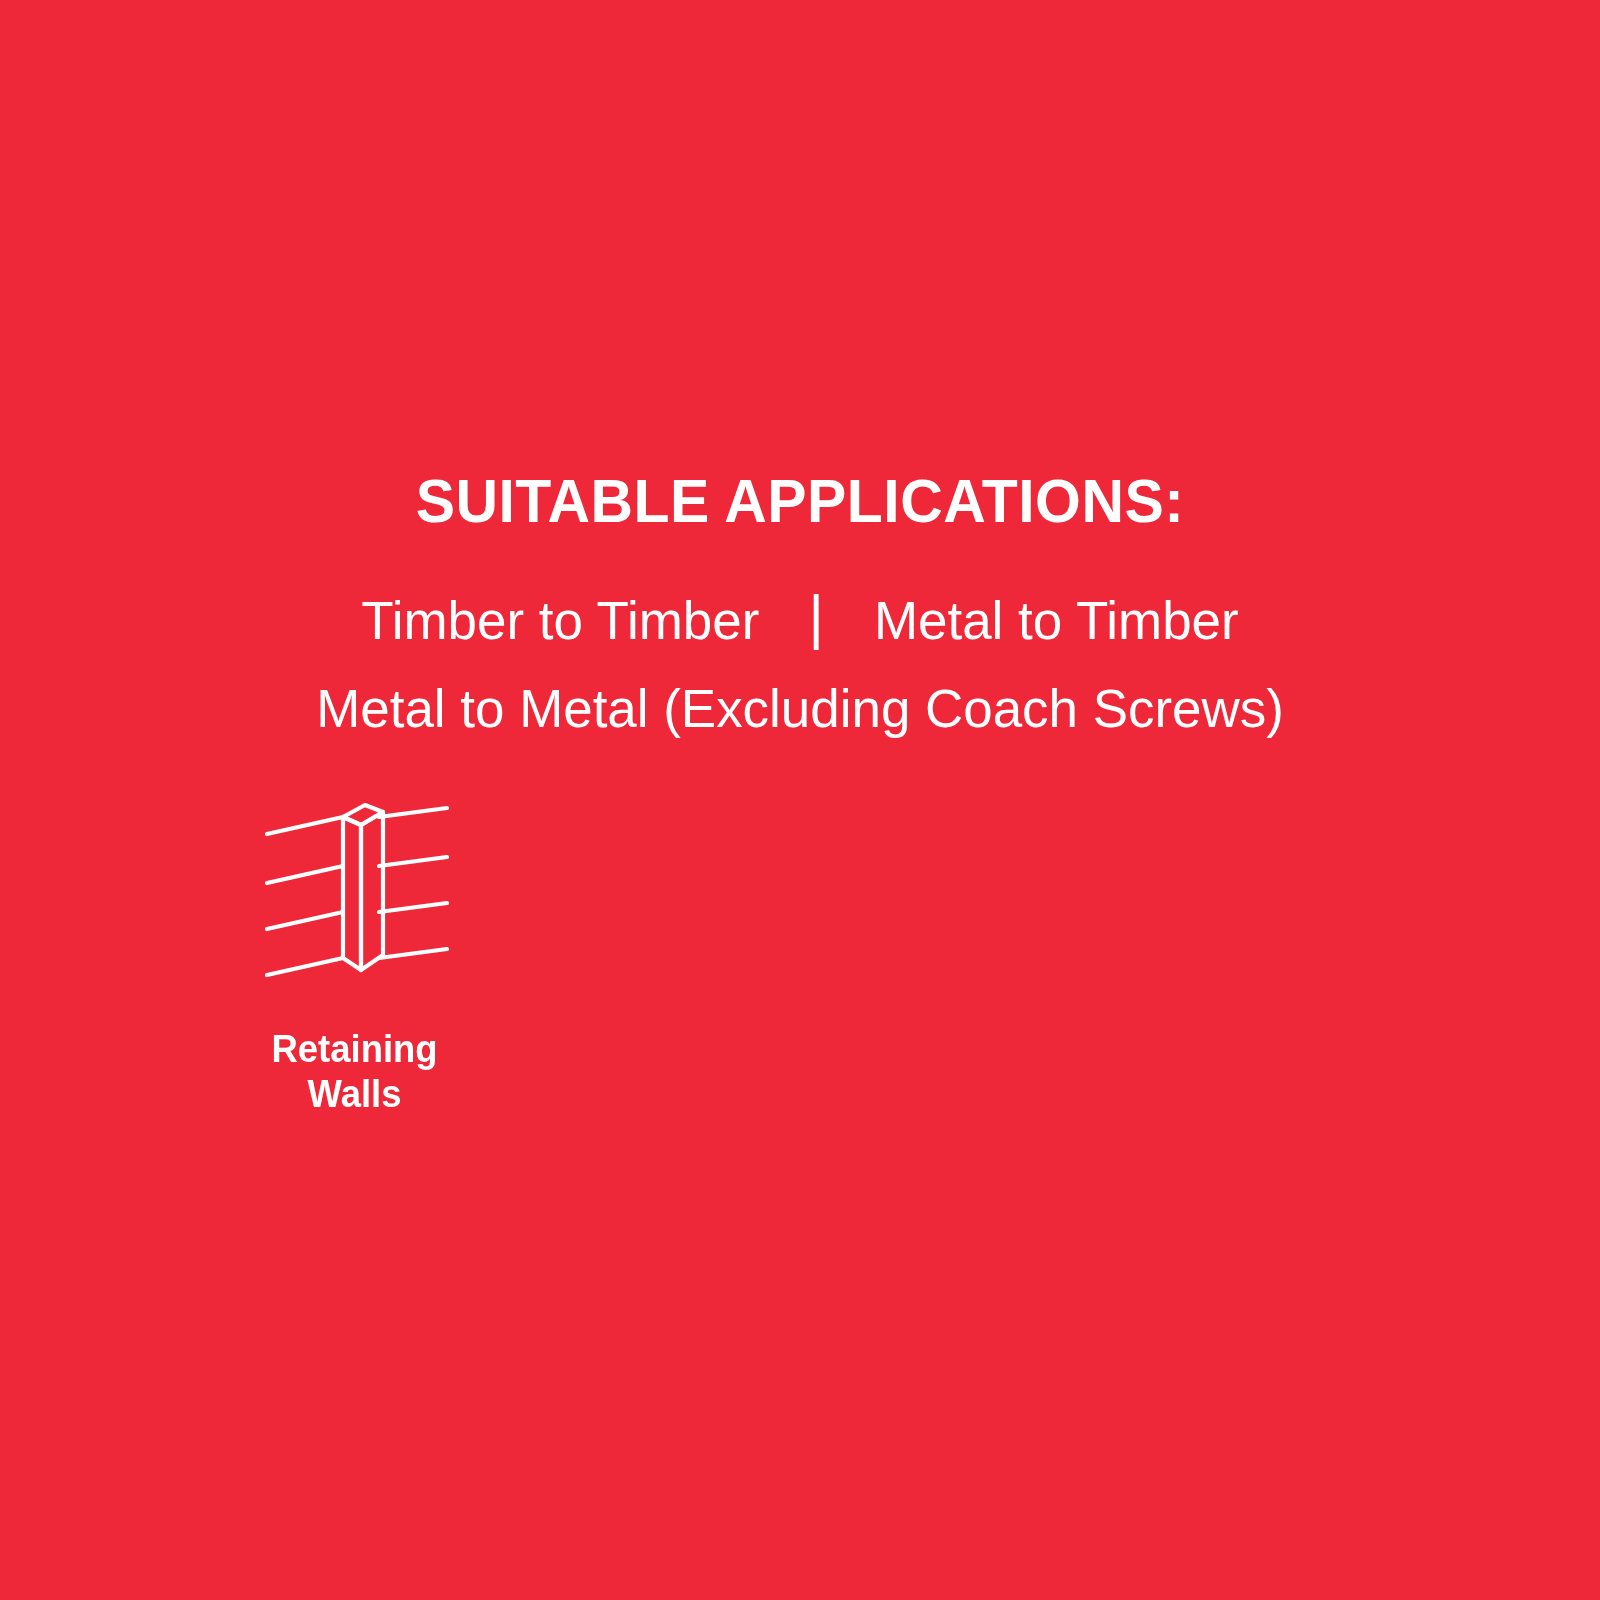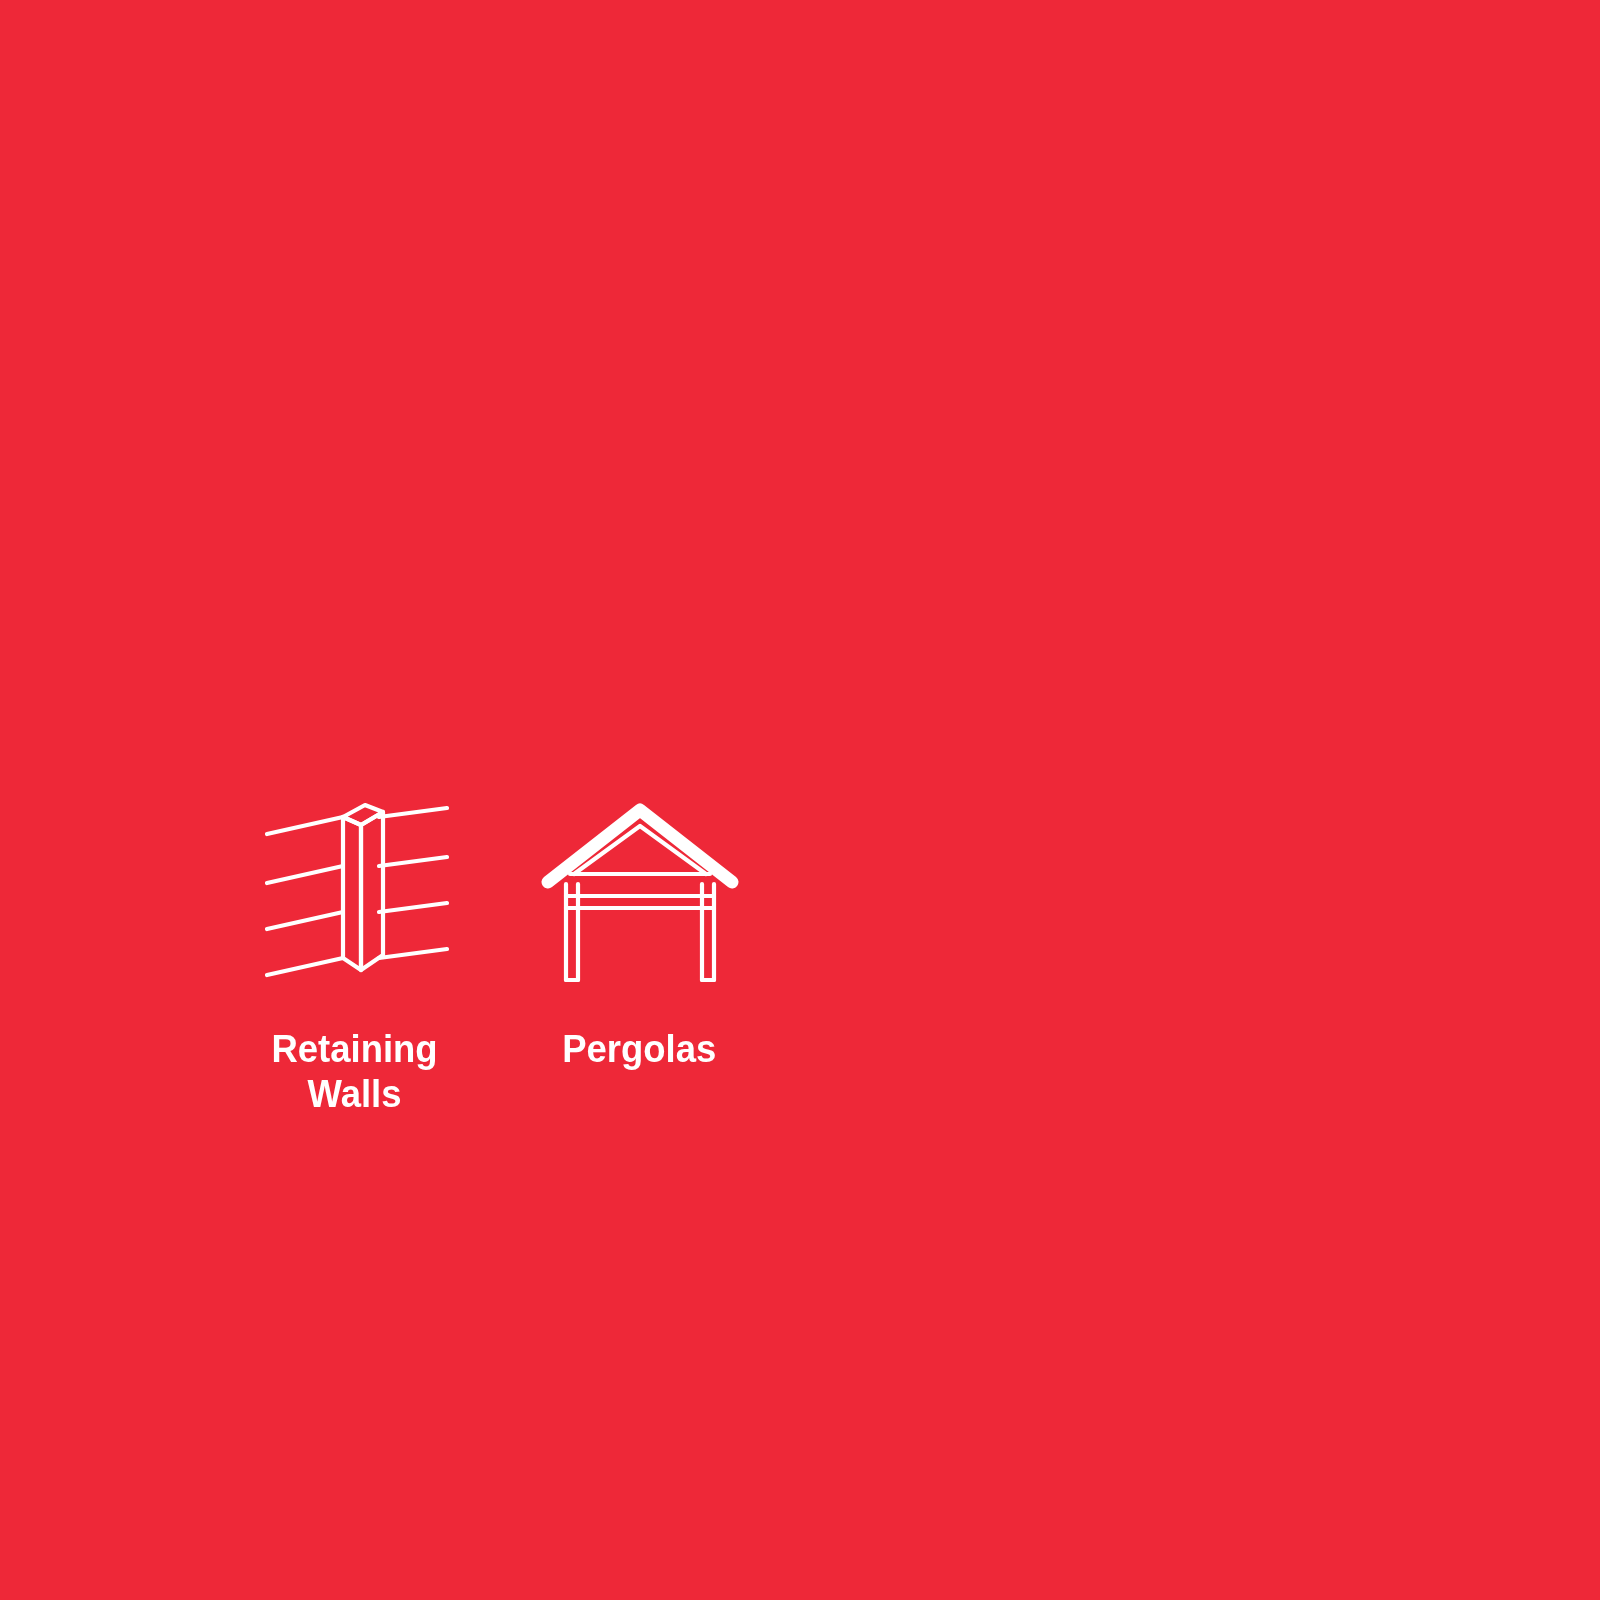--- a/index.html
+++ b/index.html
@@ -124,20 +124,33 @@
     white-space: pre-line;
     transform: scaleX(0.96);
     transform-origin: center top;
   }
 </style>
 </head>
 <body>
 
 <div class="stage">
 
+  <div class="heading-block">
+
+    <div class="title">SUITABLE APPLICATIONS:</div>
+
+    <div class="subline subline-1">
+      <span class="seg">Timber to Timber</span>
+      <span class="divider-bar"></span>
+      <span class="seg">Metal to Timber</span>
+    </div>
+
+    <div class="subline subline-2">Metal to Metal (Excluding Coach Screws)</div>
+
+  </div>
 
   <div class="icon-row">
 
     <div class="icon-cell">
       <div class="icon-art">
         <svg viewBox="0 0 200 185" xmlns="http://www.w3.org/2000/svg" fill="none" stroke="#ffffff" stroke-width="4.2" stroke-linecap="round" stroke-linejoin="round">
 
           <line x1="12" y1="34" x2="88" y2="17"></line>
           <line x1="12" y1="83" x2="88" y2="66"></line>
           <line x1="12" y1="129" x2="88" y2="112"></line>
@@ -153,42 +166,17 @@
           <path d="M88 17 L88 158 L106 170 L106 25 Z"></path>
 
           <path d="M106 25 L128 12 L128 155 L106 170 Z"></path>
         </svg>
       </div>
       <div class="icon-label">Retaining
 Walls</div>
     </div>
 
 
-    <div class="icon-cell">
-      <div class="icon-art">
-        <svg viewBox="0 0 200 185" xmlns="http://www.w3.org/2000/svg" fill="none" stroke="#ffffff" stroke-width="4.2" stroke-linecap="round" stroke-linejoin="round">
-
-          <path d="M8 82 L100 10 L192 82" stroke-width="13"></path>
-
-          <path d="M34 74 L100 26 L166 74"></path>
-
-          <line x1="30" y1="74" x2="170" y2="74"></line>
-
-          <line x1="26" y1="96" x2="174" y2="96"></line>
-          <line x1="26" y1="108" x2="174" y2="108"></line>
-
-          <line x1="26" y1="84" x2="26" y2="180"></line>
-          <line x1="38" y1="84" x2="38" y2="180"></line>
-
-          <line x1="162" y1="84" x2="162" y2="180"></line>
-          <line x1="174" y1="84" x2="174" y2="180"></line>
-
-          <line x1="26" y1="180" x2="38" y2="180"></line>
-          <line x1="162" y1="180" x2="174" y2="180"></line>
-        </svg>
-      </div>
-      <div class="icon-label">Pergolas</div>
-    </div>
 
 
   </div>
 
 </div>
 
 </body></html>

